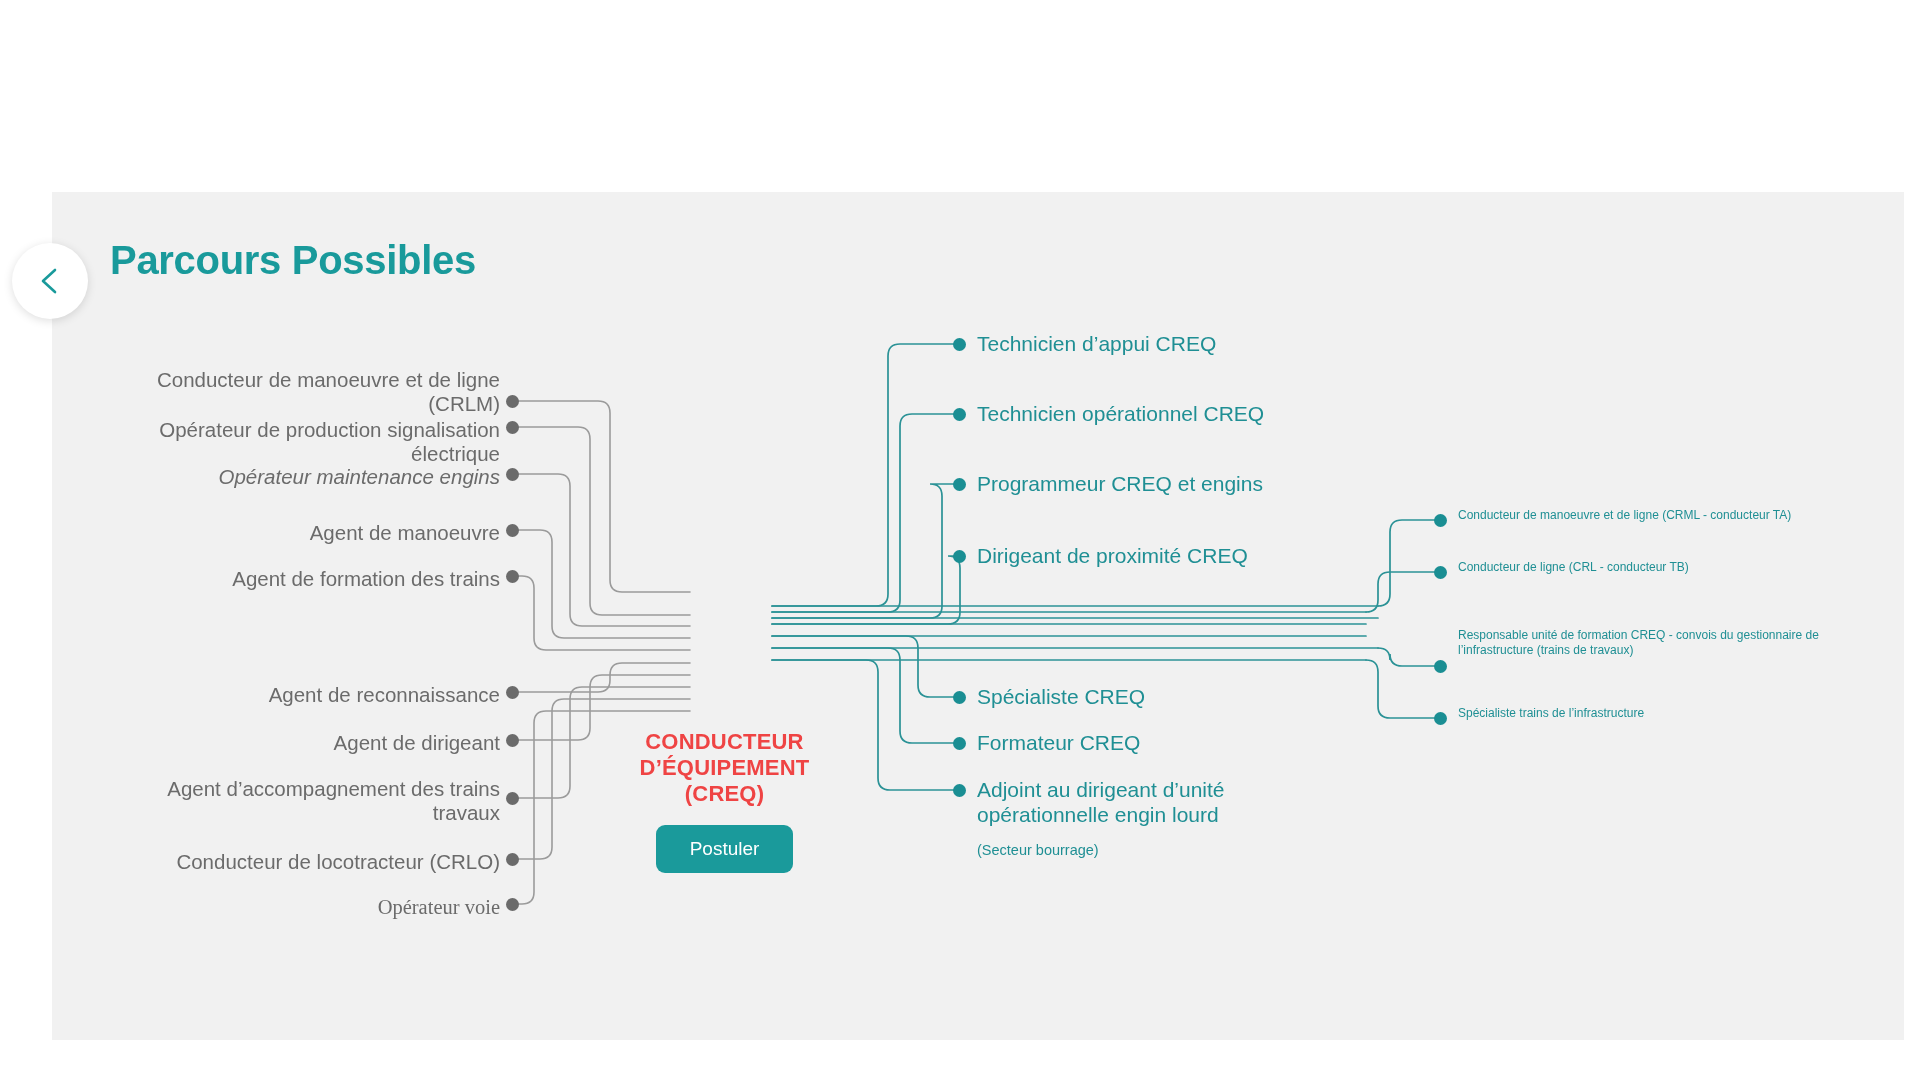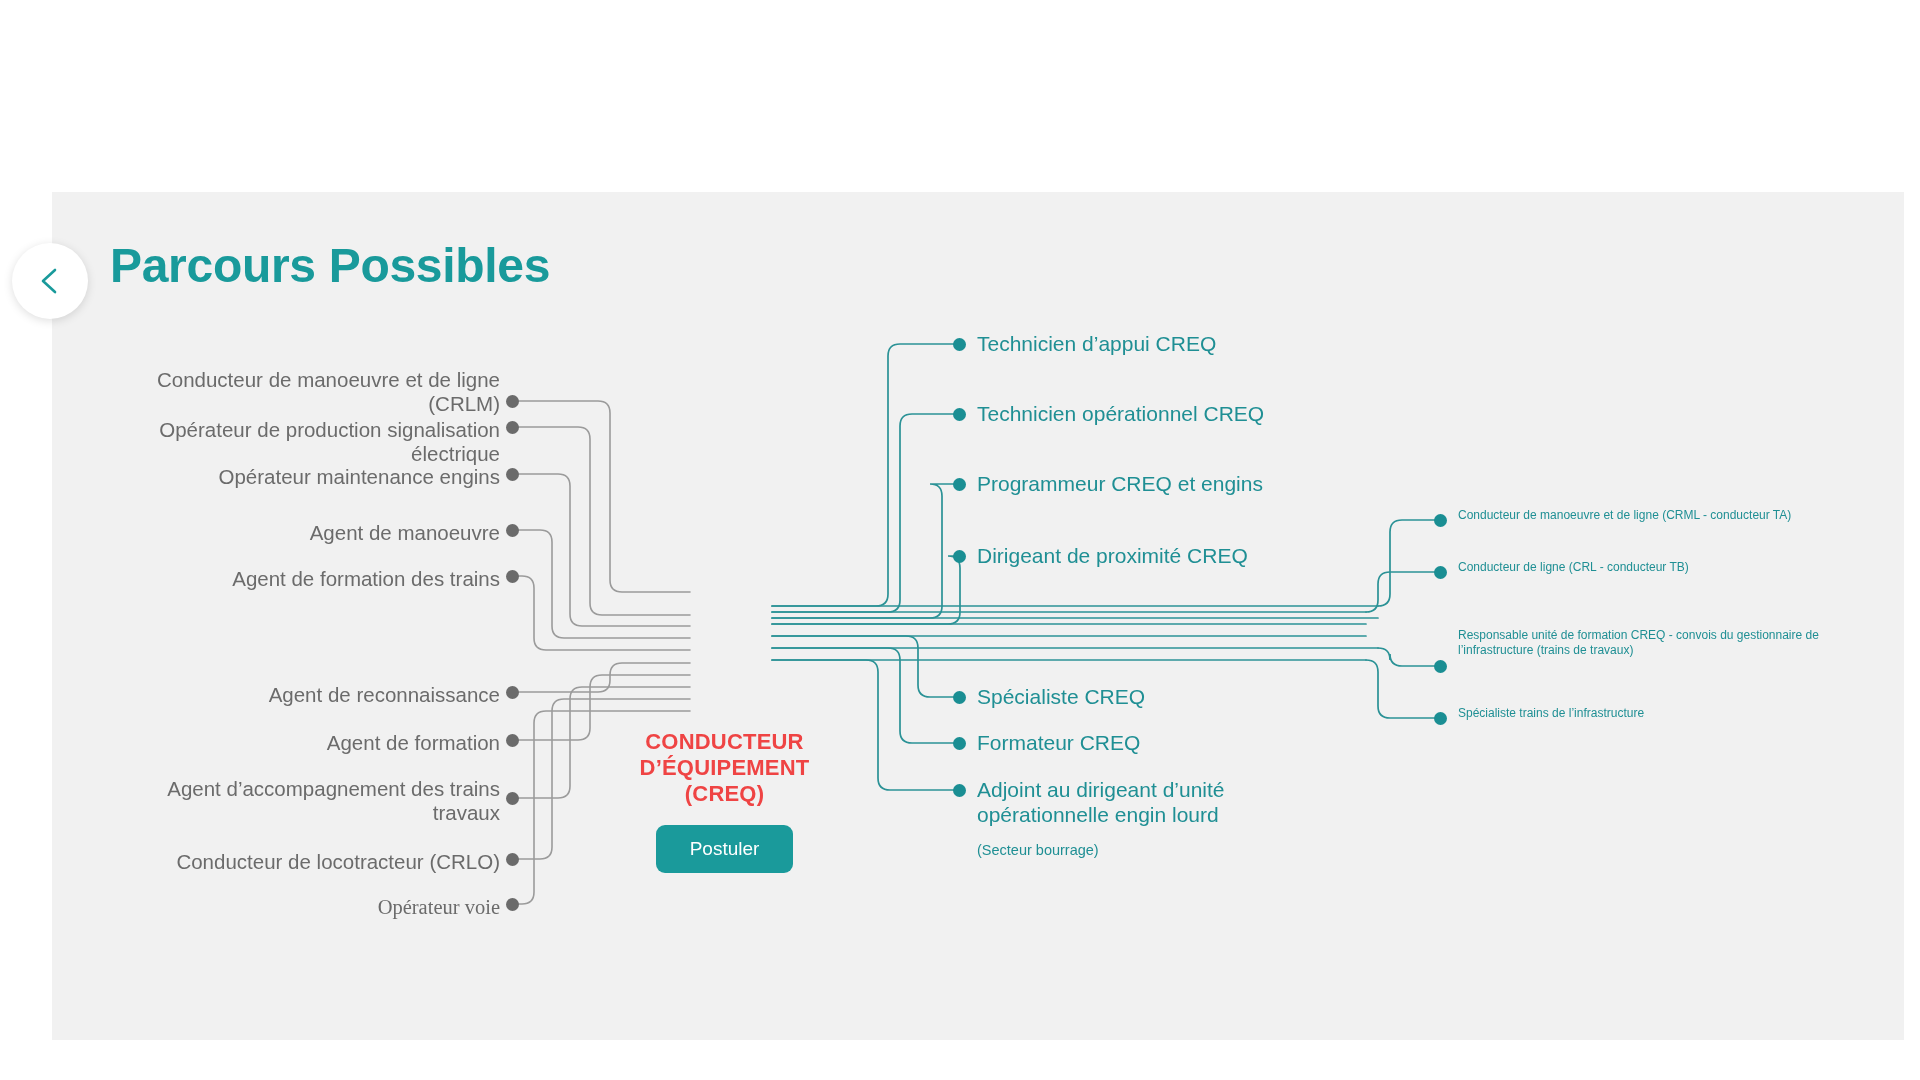--- a/index.html
+++ b/index.html
@@ -40,21 +40,21 @@
     align-items: center;
     justify-content: center;
     cursor: pointer;
     z-index: 40;
   }
   .back-btn svg { display:block; }
   .page-title {
     position: absolute;
     left: 110px;
     top: 238px;
-    font-size: 48px;
+    font-size: 40px;
     font-weight: bold;
     color: #199a9b;
     letter-spacing: -0.3px;
     z-index: 20;
   }
   svg.wires {
     position: absolute;
     left: 0; top: 0;
     width: 1920px;
     height: 1080px;
@@ -185,33 +185,33 @@
       <path d="M 1366 660 Q 1378 660 1378 672 V 706 Q 1378 718 1390 718 H 1440"></path>
     </g>
   </svg>
 
   <div class="node-label left-label" style="left:120px; top:368px; width:380px;">Conducteur de manoeuvre et de ligne (CRLM)</div>
   <div class="dot grey" style="left:506px; top:395px;"></div>
 
   <div class="node-label left-label" style="left:120px; top:418px; width:380px;">Opérateur de production signalisation électrique</div>
   <div class="dot grey" style="left:506px; top:421px;"></div>
 
-  <div class="node-label left-label" style="left:120px; top:465px; width:380px;">Opérateur maintenance engins</div>
+  <div class="node-label left-label" style="left:120px; top:465px; width:380px;font-style:italic;">Opérateur maintenance engins</div>
   <div class="dot grey" style="left:506px; top:468px;"></div>
 
   <div class="node-label left-label" style="left:120px; top:521px; width:380px;">Agent de manoeuvre</div>
   <div class="dot grey" style="left:506px; top:524px;"></div>
 
   <div class="node-label left-label" style="left:120px; top:567px; width:380px;">Agent de formation des trains</div>
   <div class="dot grey" style="left:506px; top:570px;"></div>
 
   <div class="node-label left-label" style="left:120px; top:683px; width:380px;">Agent de reconnaissance</div>
   <div class="dot grey" style="left:506px; top:686px;"></div>
 
-  <div class="node-label left-label" style="left:120px; top:731px; width:380px;">Agent de formation</div>
+  <div class="node-label left-label" style="left:120px; top:731px; width:380px;">Agent de dirigeant</div>
   <div class="dot grey" style="left:506px; top:734px;"></div>
 
   <div class="node-label left-label" style="left:120px; top:777px; width:380px;">Agent d’accompagnement des trains travaux</div>
   <div class="dot grey" style="left:506px; top:792px;"></div>
 
   <div class="node-label left-label" style="left:120px; top:850px; width:380px;">Conducteur de locotracteur (CRLO)</div>
   <div class="dot grey" style="left:506px; top:853px;"></div>
 
   <div class="node-label left-label" style="left:120px; top:895px; width:380px;font-family:Liberation Serif, serif;">Opérateur voie</div>
   <div class="dot grey" style="left:506px; top:898px;"></div>

